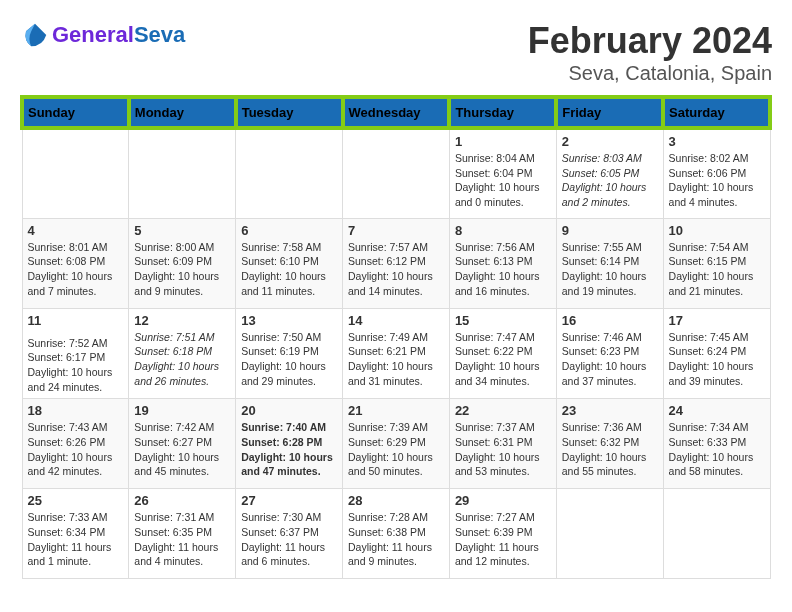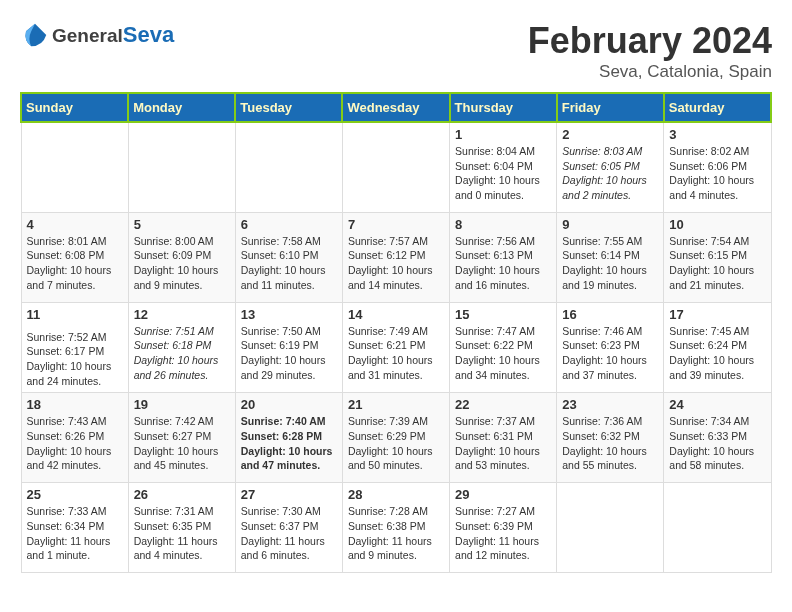--- a/index.html
+++ b/index.html
@@ -14,59 +14,59 @@
       display: flex;
       justify-content: space-between;
       align-items: flex-start;
       margin-bottom: 10px;
     }
     .logo {
       display: flex;
       align-items: center;
     }
     .logo-text-general {
-      font-size: 19px;
-      font-weight: bold;
-      color: #404040;
+      font-size: 22px;
+      font-weight: bold;
+      color: #6d28d9;
     }
     .logo-text-blue {
       font-size: 22px;
       font-weight: bold;
       color: #1a6cb5;
     }
     .logo-icon {
       width: 30px;
       height: 30px;
       margin-right: 2px;
     }
     .title-area {
       text-align: right;
     }
     .calendar-title {
       font-size: 36px;
       font-weight: bold;
       color: #333;
     }
     .calendar-subtitle {
-      font-size: 17px;
+      font-size: 20px;
       color: #555;
     }
     table {
       width: 100%;
       border-collapse: collapse;
       table-layout: fixed;
     }
     thead tr th {
       background-color: #1a6cb5;
-      color: #fef9c3;
+      color: #000000;
       font-size: 13px;
       font-weight: bold;
       padding: 6px 4px;
       text-align: left;
-      border: 2px solid #84cc16;
+      border: 4px solid #84cc16;
     }
     tbody tr td {
       vertical-align: top;
       border: 1px solid #ddd;
       padding: 4px 5px;
       min-height: 80px;
       height: 90px;
       font-size: 11px;
       color: #333;
       background: #fff;

